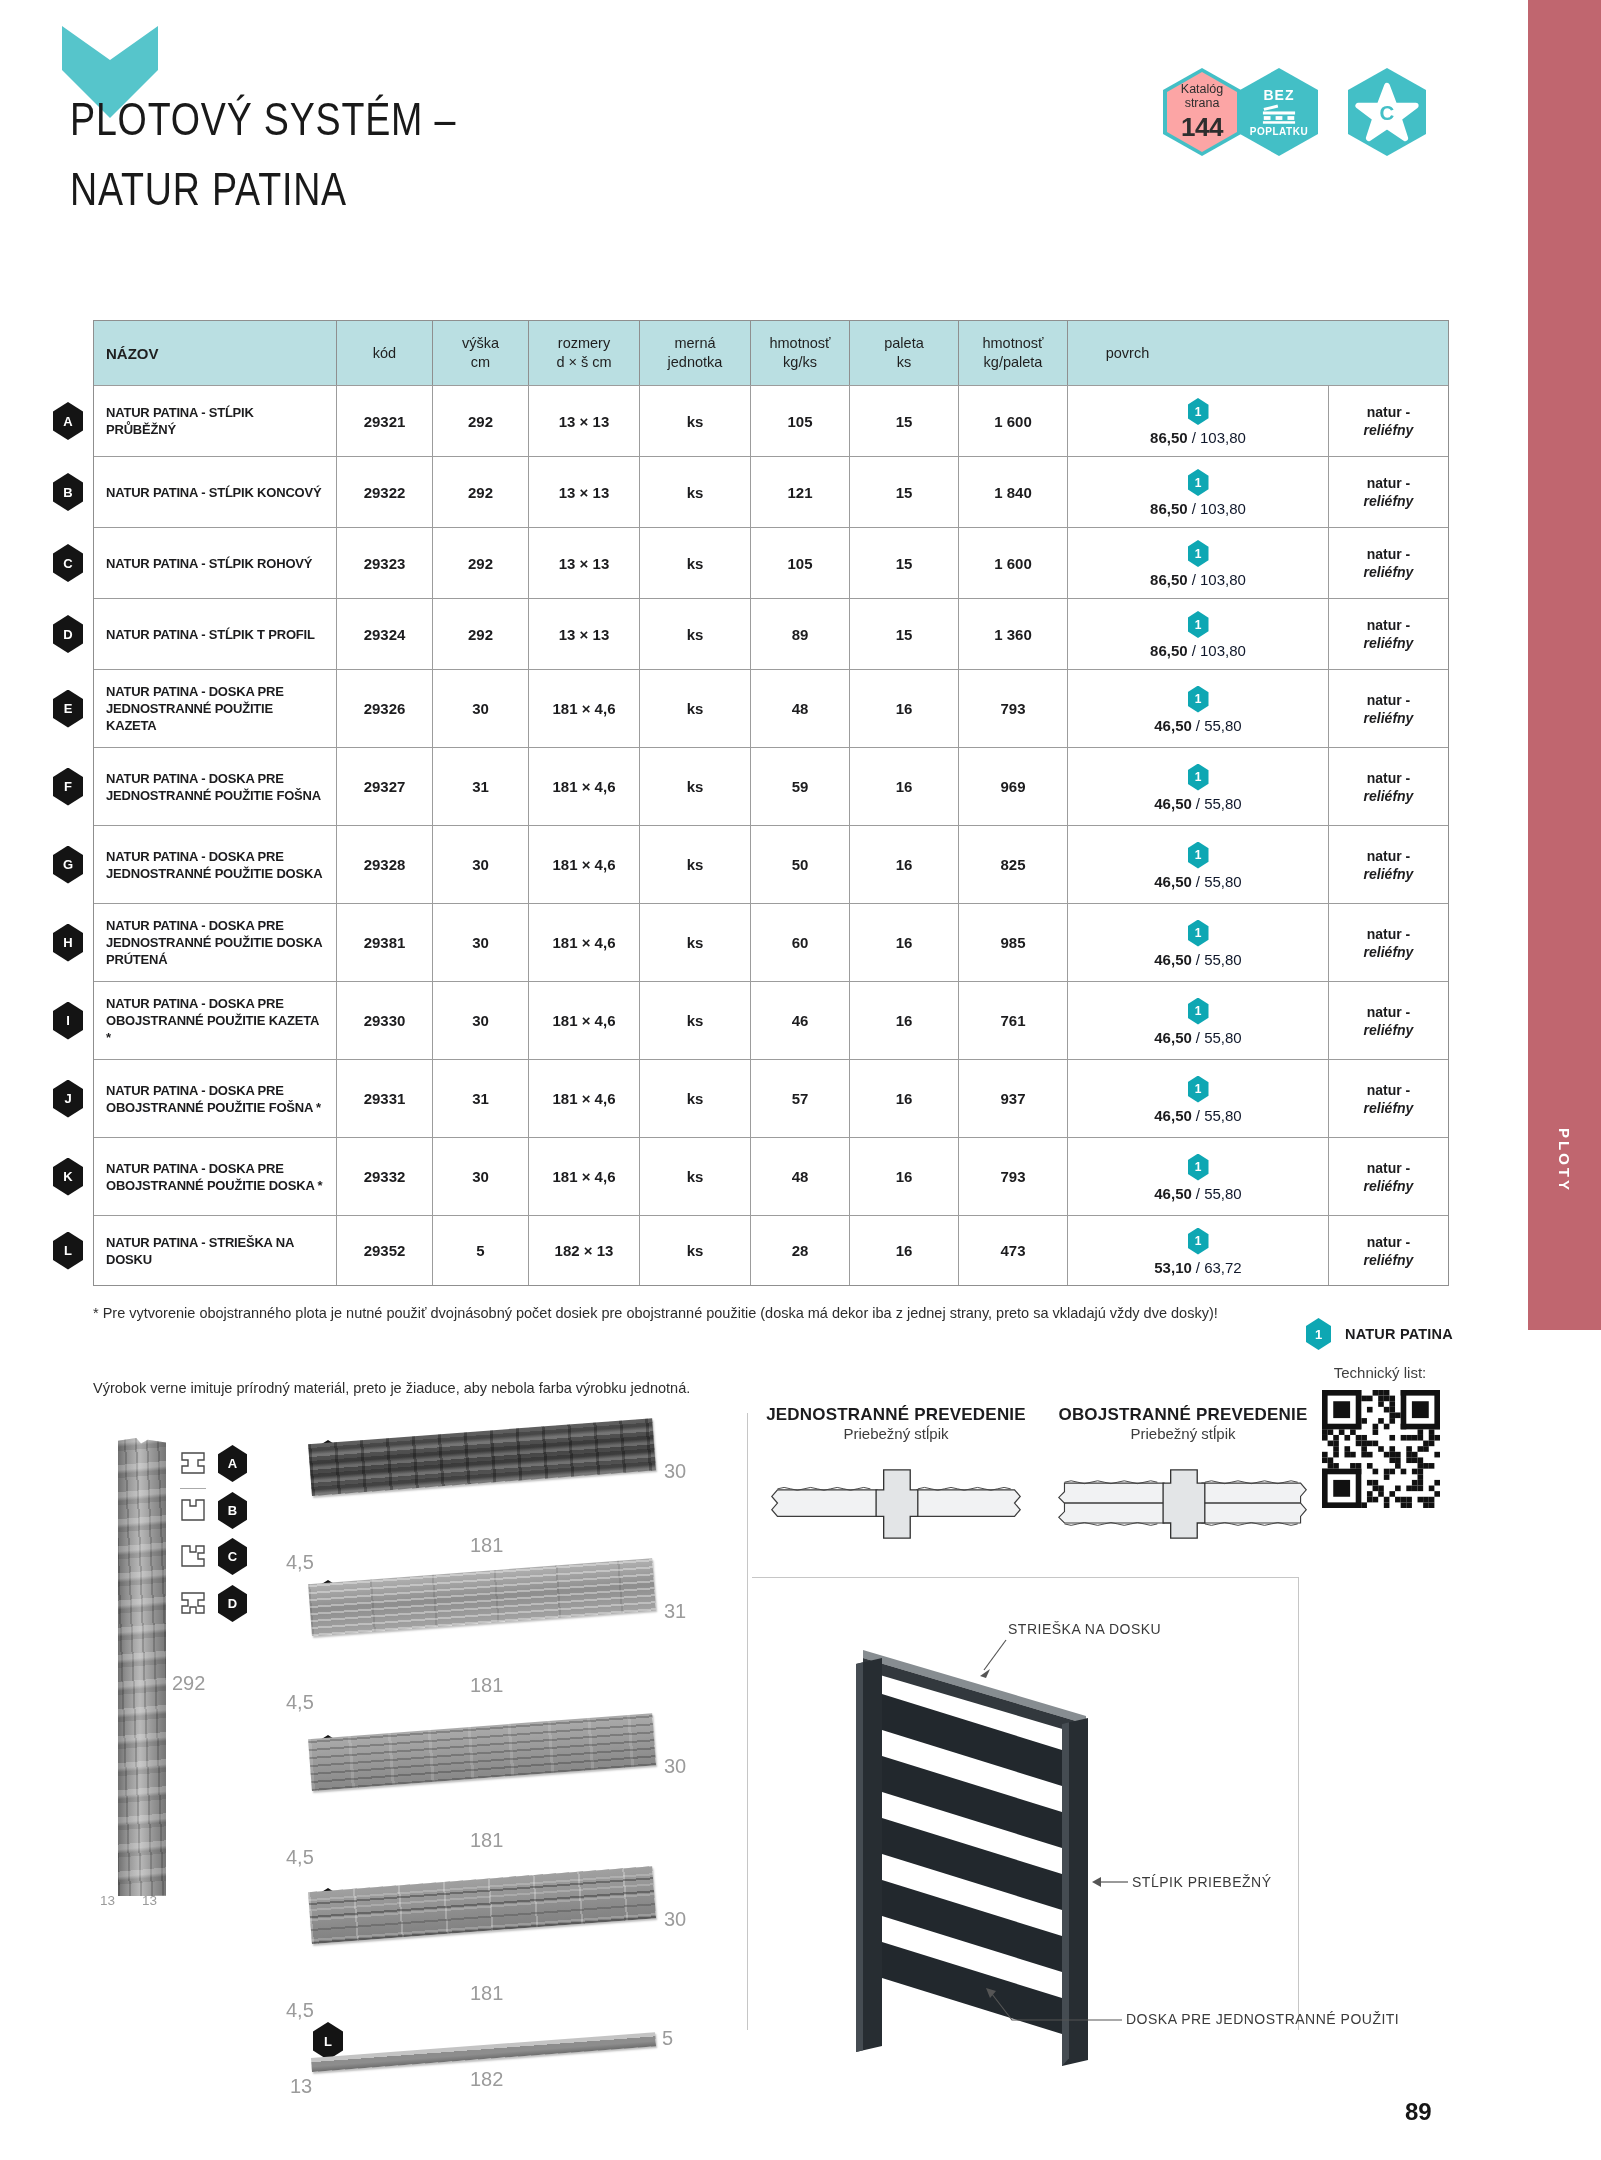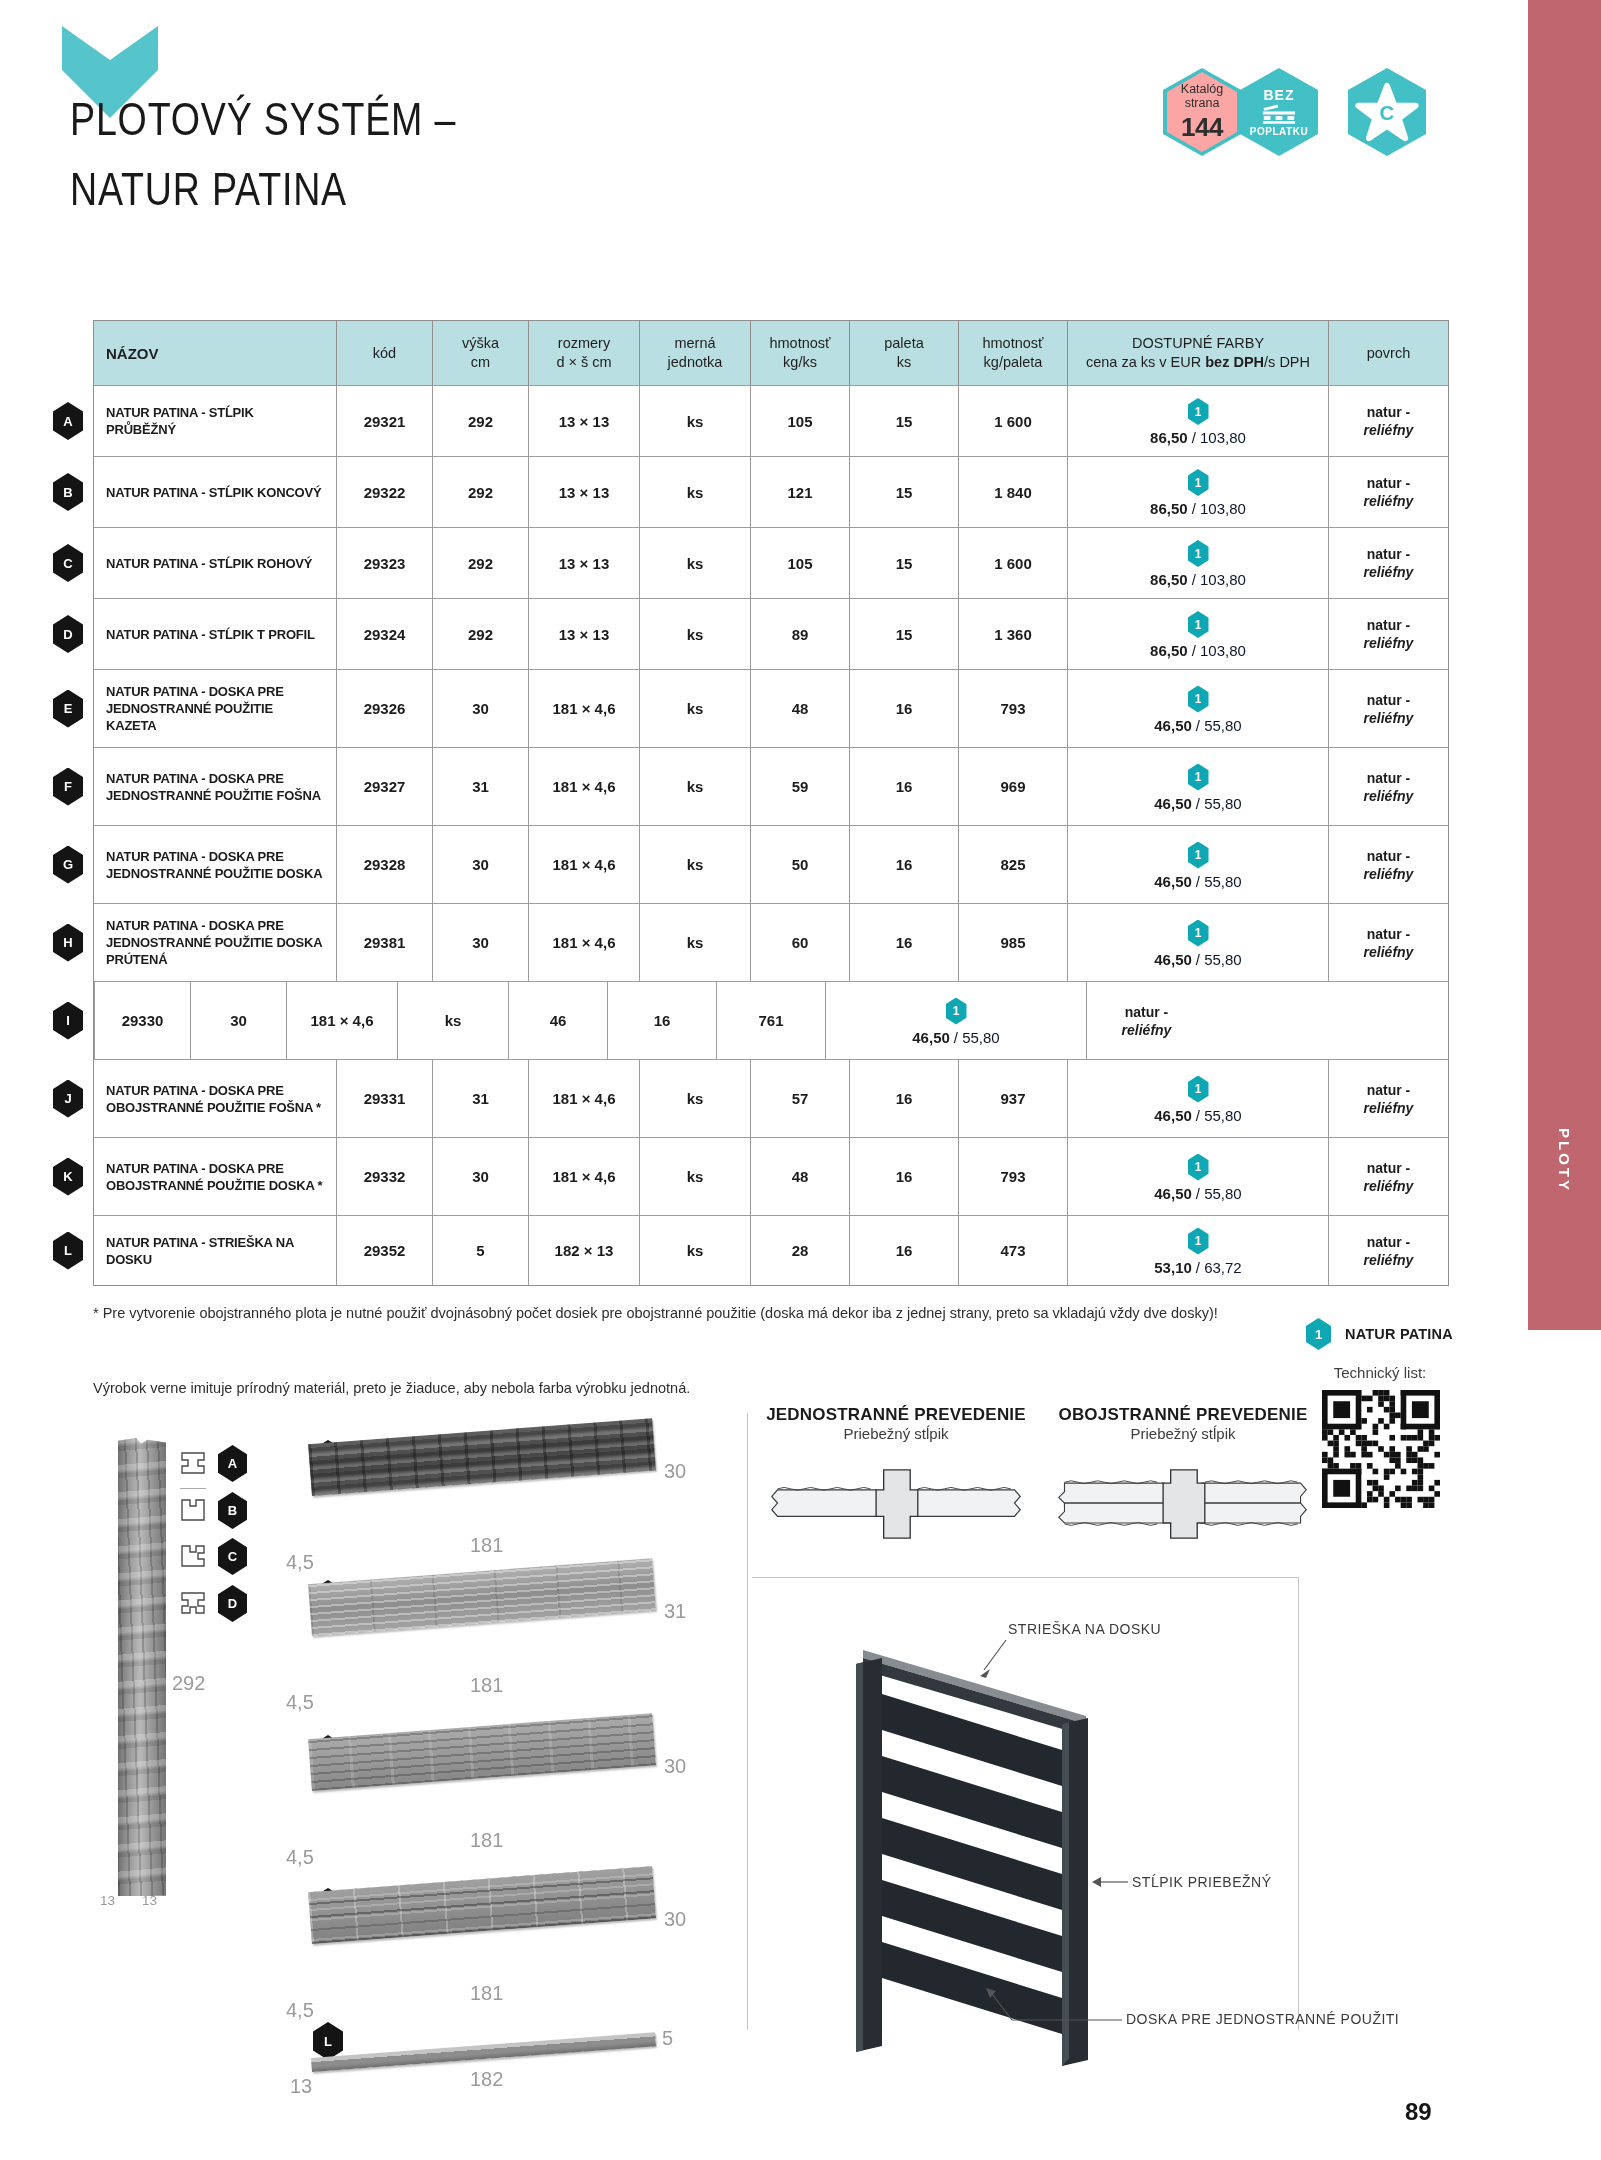--- a/index.html
+++ b/index.html
@@ -212,24 +212,20 @@
           <span class="sub">kg/ks</span>
         </div>
       <div class="th w-pal">
           <span>paleta</span>
           <span class="sub">ks</span>
         </div>
       <div class="th w-kgpal">
           <span>hmotnosť</span>
           <span class="sub">kg/paleta</span>
         </div>
-      <div class="th w-farby">
-        <span>DOSTUPNÉ FARBY</span>
-        <span class="sub"><span>cena za ks v EUR </span><b>bez DPH</b><span>/s DPH</span></span>
-      </div>
       <div class="th w-povrch">
           <span>povrch</span>
         </div>
     </div>
     <div>
     <div class="trow">
       <span class="hexletter">
             <span>A</span>
           </span>
       <div class="td name w-name">
@@ -449,20 +445,23 @@
       <div class="td povrch w-povrch">
         <b>natur -</b>
         <b class="it">reliéfny</b>
       </div>
     </div>
 
     <div class="trow">
       <span class="hexletter">
             <span>I</span>
           </span>
+      <div class="td name w-name">
+            <span>NATUR PATINA - DOSKA PRE OBOJSTRANNÉ POUŽITIE KAZETA *</span>
+          </div>
       <div class="td w-kod">29330</div>
       <div class="td w-vyska">30</div>
       <div class="td w-rozm">181 × 4,6</div>
       <div class="td w-merna">ks</div>
       <div class="td w-kgks">46</div>
       <div class="td w-pal">16</div>
       <div class="td w-kgpal">761</div>
       <div class="td farby w-farby">
         <span class="hexsm">
               <span>1</span>

